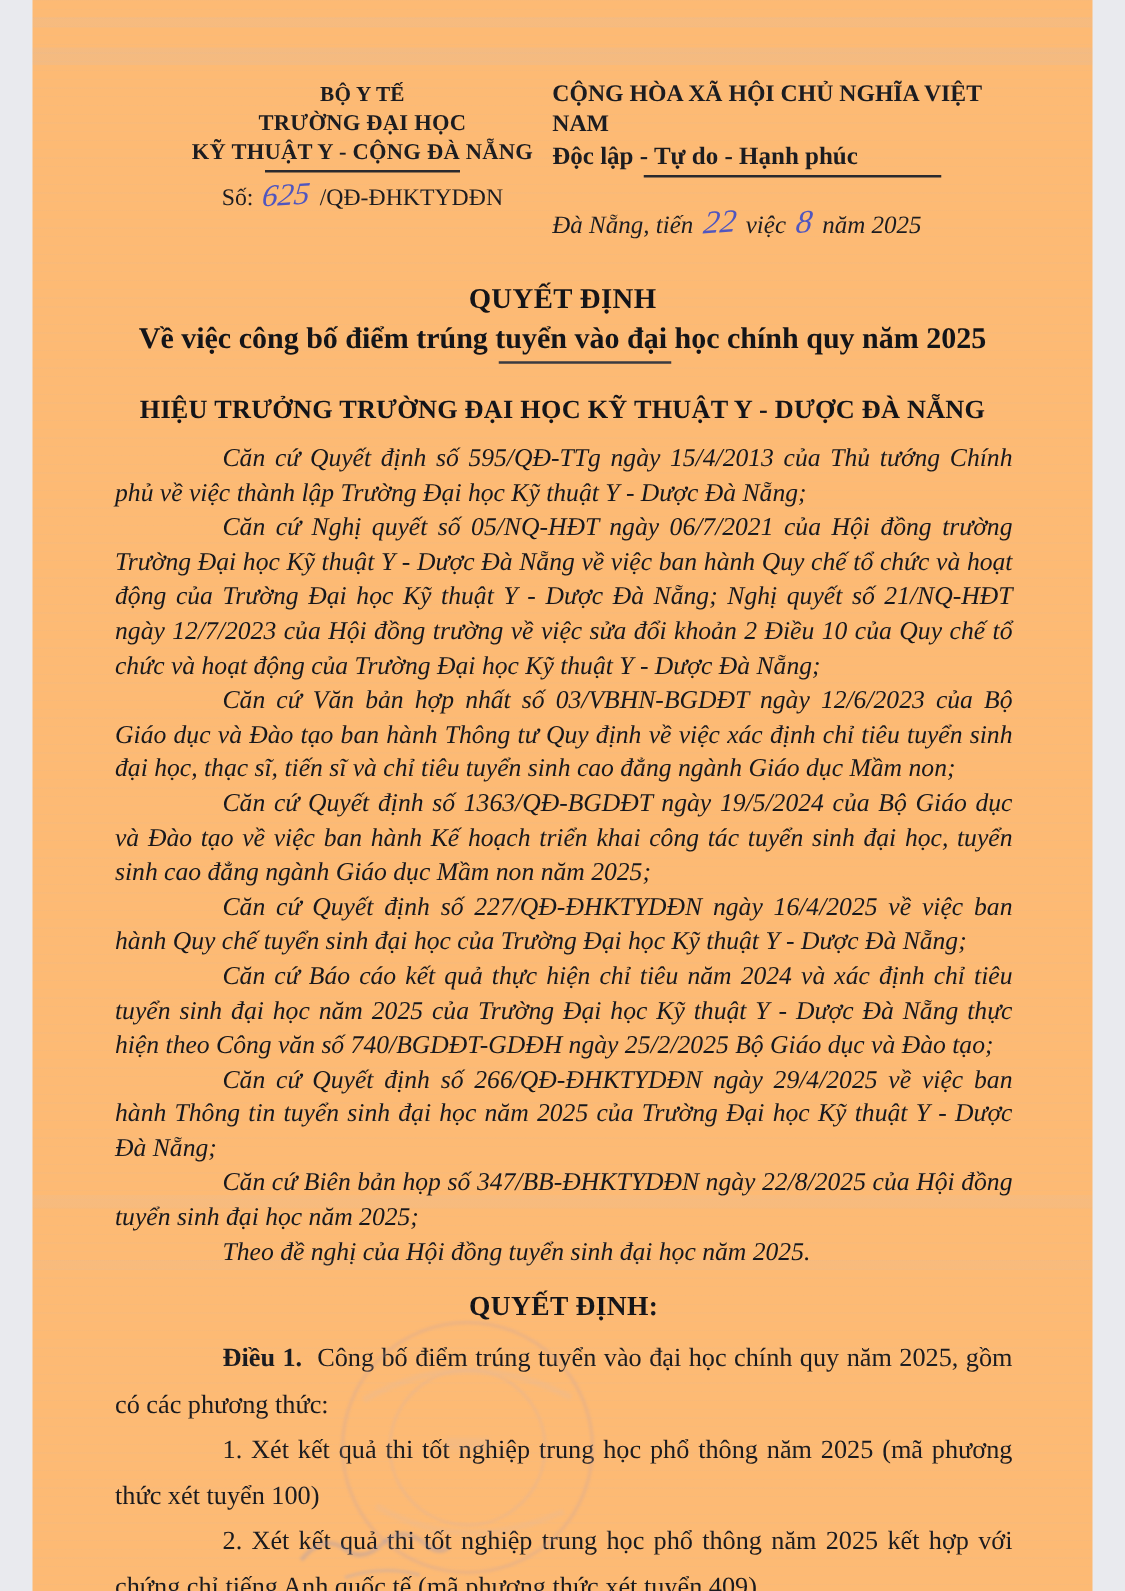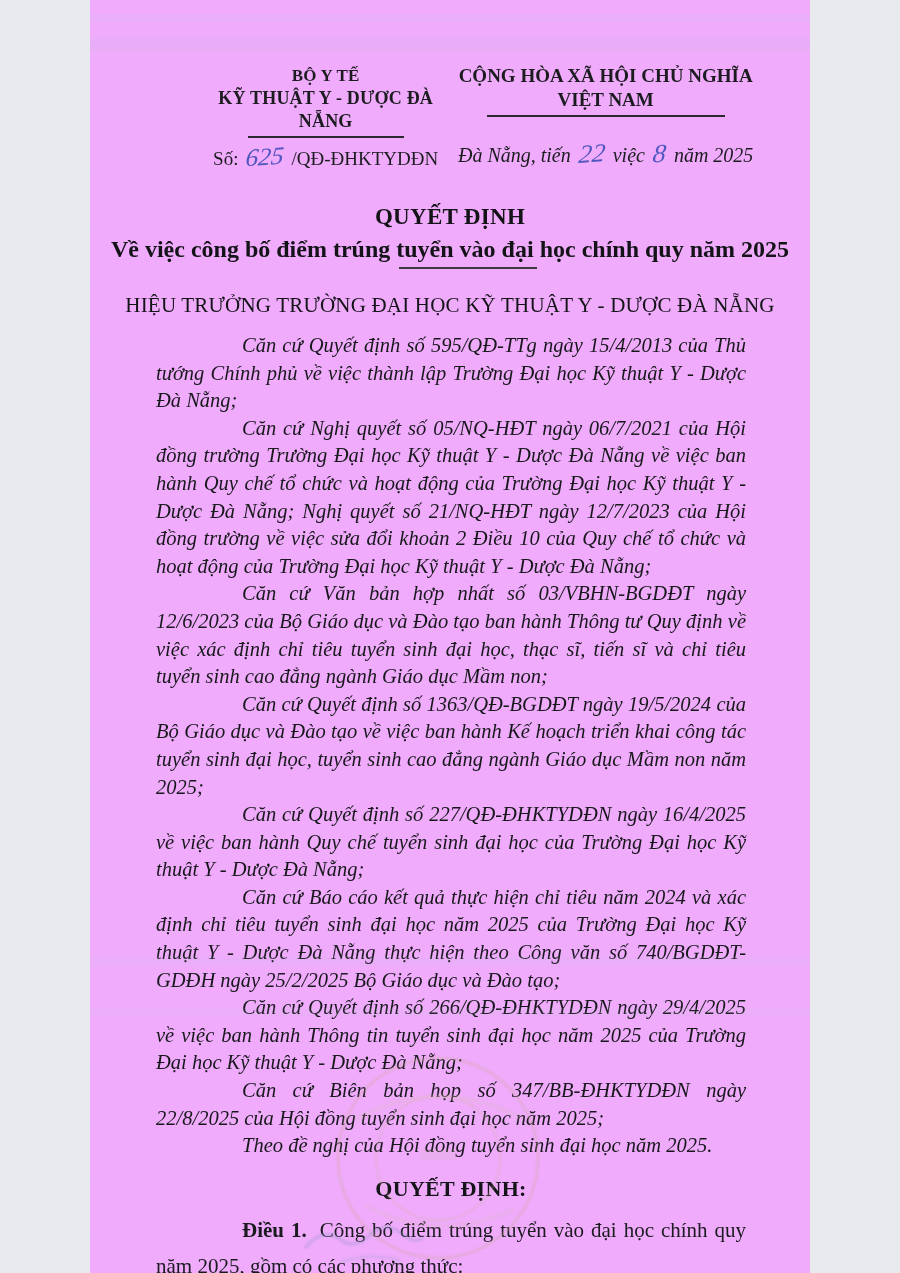--- a/index.html
+++ b/index.html
@@ -1,20 +1,20 @@
 <!DOCTYPE html>
 <html><head>
 <meta charset="utf-8">
 <style>
   html,body{margin:0;padding:0;background:#e9eaee;}
   .page{
     position:relative;
-    width:720px;height:1273px;
+    width:848px;height:1273px;
     margin:0 auto;
-    background:#f0abfc;
+    background:#fdba74;
     overflow:hidden;
     font-family:"Liberation Serif","DejaVu Serif",serif;
     color:#1c1c20;
   }
   
   .scan-noise{
     position:absolute;inset:0;pointer-events:none;
     background:
       linear-gradient(rgba(190,196,220,.10),rgba(190,196,220,.10)) 0 14px/900px 8px no-repeat,
       linear-gradient(rgba(185,190,215,.12),rgba(185,190,215,.12)) 0 38px/900px 14px no-repeat,
@@ -30,41 +30,41 @@
     display:flex;
     padding:64px 40px 0 112px;
     justify-content:space-between;
   }
   .header-left{width:310px;text-align:center;line-height:23px;}
   .org-line{font-weight:bold;font-size:18px;letter-spacing:.2px;}
   .org-line.small{font-size:17px;}
   .hr-under{height:0;border-bottom:2px solid #2a2a2e;margin:3px auto 0 auto;}
   .hr-left{width:156px;}
   .doc-number{margin-top:9px;font-size:19px;white-space:nowrap;}
-  .header-right{width:392px;text-align:center;line-height:24px;margin-right:8px;}
+  .header-right{width:392px;text-align:left;line-height:24px;margin-right:8px;}
   .nat-line1{font-weight:bold;font-size:19px;}
   .nat-line2{font-weight:bold;font-size:20px;margin-top:1px;}
   .hr-right{width:238px;}
   .date-line{margin-top:26px;font-style:italic;font-size:20px;white-space:nowrap;}
   .hand{
     display:inline-block;
     font-size:26px;line-height:20px;
     color:#5056bf;
     transform:skewX(-10deg) rotate(-4deg);
     font-style:italic;
     padding:0 3px;
   }
   .hand.num-small{font-size:25px;}
 
   
   .title-block{position:relative;text-align:center;margin-top:34px;}
   .title-main{margin:0;font-size:23px;font-weight:bold;letter-spacing:.3px;color:#141418;}
   .title-sub{margin:6px 0 0 0;font-size:24px;font-weight:bold;color:#141418;}
   .title-underline{width:138px;height:0;border-bottom:2px solid #3a3a40;margin:4px auto 0 auto;transform:translateX(18px);}
-  .title-issuer{margin:24px 0 0 0;font-size:21px;font-weight:normal;letter-spacing:.2px;color:#141418;}
+  .title-issuer{margin:24px 0 0 0;font-size:21px;font-weight:bold;letter-spacing:.2px;color:#141418;}
 
   
   .preamble{margin:14px 64px 0 66px;}
   .preamble p{
     margin:0;
     font-style:italic;
     font-size:20.5px;
     line-height:27.6px;
     text-align:justify;
     text-indent:86px;
@@ -109,30 +109,32 @@
       <g opacity="0.30" style="filter:blur(1.1px)">
         <path d="M215 1248 q18 -22 36 -8 q14 10 30 -6 q16 -14 34 2 q10 8 18 2" fill="none" stroke="#8a90c2" stroke-width="3.4"></path>
         <path d="M250 1262 q30 -10 60 -2" fill="none" stroke="#9aa0cc" stroke-width="2.4"></path>
       </g>
     </svg>
   </div>
 
   <header class="doc-header">
     <div class="header-left">
       <div class="org-line small">BỘ Y TẾ</div>
-      <div class="org-line">KỸ THUẬT Y - DƯỢC ĐÀ NẴNG</div>
+      <div class="org-line">TRƯỜNG ĐẠI HỌC</div>
+      <div class="org-line">KỸ THUẬT Y - CỘNG ĐÀ NẴNG</div>
       <div class="hr-under hr-left"></div>
       <div class="doc-number">
         <span>Số:</span>
         <span class="hand num-small">625</span>
         <span>/QĐ-ĐHKTYDĐN</span>
       </div>
     </div>
     <div class="header-right">
       <div class="nat-line1">CỘNG HÒA XÃ HỘI CHỦ NGHĨA VIỆT NAM</div>
+      <div class="nat-line2">Độc lập - Tự do - Hạnh phúc</div>
       <div class="hr-under hr-right"></div>
       <div class="date-line">
         <span>Đà Nẵng, tiến</span>
         <span class="hand">22</span>
         <span>việc</span>
         <span class="hand">8</span>
         <span>năm 2025</span>
       </div>
     </div>
   </header>

